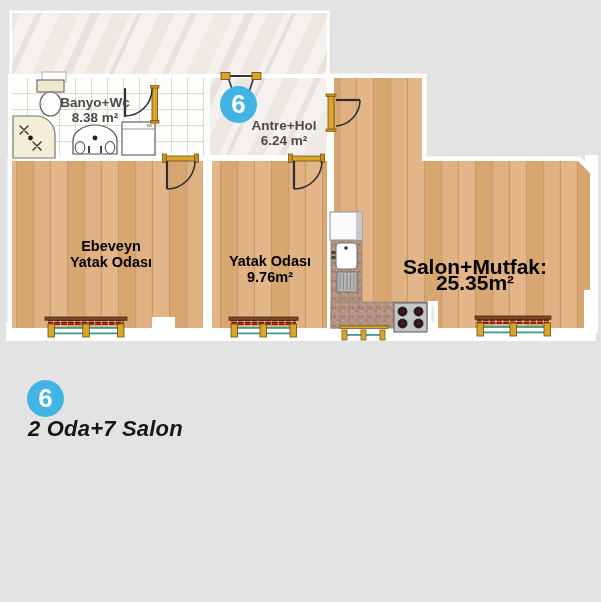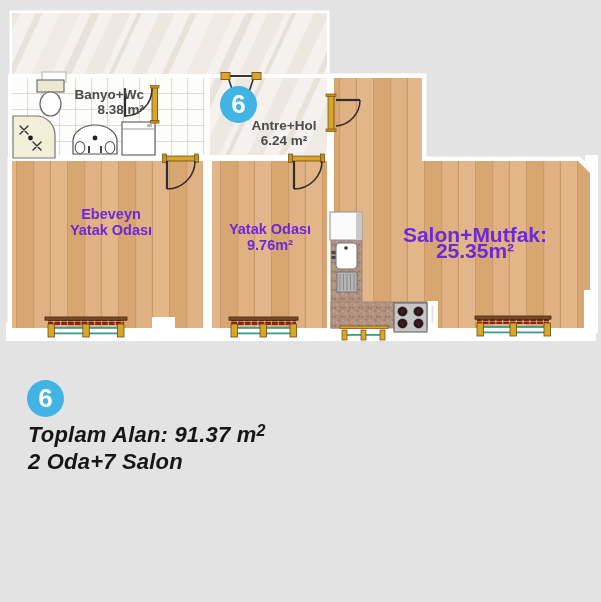--- a/index.html
+++ b/index.html
@@ -2,21 +2,21 @@
 <html><head>
 <meta charset="utf-8">
 <style>
   html,body{margin:0;padding:0;}
   body{width:601px;height:602px;background:#e3e3e3;font-family:"Liberation Sans",sans-serif;}
   #plan{position:relative;width:601px;height:602px;background:#e3e3e3;overflow:hidden;}
   #plan svg{position:absolute;left:0;top:0;}
   .floor{paint-order:stroke;}
   .lbl{position:absolute;font-weight:bold;text-align:center;pointer-events:none;}
   .lbl-dark{color:#4a4a4a;font-size:13.5px;line-height:14.5px;}
-  .lbl-light{color:#6d28d9;font-size:14.5px;line-height:15.5px;}
+  .lbl-light{color:#000000;font-size:14.5px;line-height:15.5px;margin-top:32px;}
   #salon-label{font-size:21px;}
   .badge{position:absolute;width:37px;height:37px;border-radius:50%;background:#41b4e4;
          color:#fff;font-weight:bold;font-size:26px;text-align:center;line-height:37px;}
   #summary-text{position:absolute;left:28px;top:415px;font-style:italic;font-weight:600;
                 color:#161616;font-size:22px;line-height:27px;letter-spacing:0.2px;}
   #summary-text sup{font-size:16px;position:relative;top:2px;vertical-align:super;}
 </style>
 </head>
 <body>
 
@@ -196,21 +196,21 @@
   </g>
   <g>
     <rect x="290" y="156" width="34" height="5" fill="#d9a62c" stroke="#6b4a10" stroke-width="0.8"></rect>
     <rect x="288.5" y="154" width="4" height="8.5" fill="#c8901c" stroke="#6b4a10" stroke-width="0.7"></rect>
     <rect x="320.5" y="154" width="4" height="8.5" fill="#c8901c" stroke="#6b4a10" stroke-width="0.7"></rect>
     <line x1="294" y1="161" x2="294" y2="189" stroke="#2e2e2e" stroke-width="2.2"></line>
     <path d="M322,161 A28,28 0 0 1 294,189" fill="none" stroke="#2e2e2e" stroke-width="1.5"></path>
   </g>
 </svg>
 
-  <div class="lbl lbl-dark" style="left:46px;top:88px;width:98px;text-align:right;">
+  <div class="lbl lbl-dark" style="left:46px;top:96px;width:98px;">
     <div>Banyo+Wc</div>
     <div>8.38 m²</div>
   </div>
 
   <div class="badge" id="badge-hall" style="left:220px;top:86px;">6</div>
 
   <div class="lbl lbl-dark" style="left:238px;top:119px;width:92px;">
     <div>Antre+Hol</div>
     <div>6.24 m²</div>
   </div>
@@ -223,17 +223,16 @@
   <div class="lbl lbl-light" style="left:211px;top:222px;width:118px;">
     <div>Yatak Odası</div>
     <div>9.76m²</div>
   </div>
 
   <div class="lbl lbl-light" id="salon-label" style="left:367px;top:227px;width:216px;">Salon+Mutfak: 25.35m²</div>
 
   <div class="badge" id="badge-summary" style="left:27px;top:380px;">6</div>
 
   <div id="summary-text">
-    <div><span>Toplam Alan: 91.37 m</span><sup>2</sup></div>
     <div>2 Oda+7 Salon</div>
   </div>
 
 </div>
 
 </body></html>

